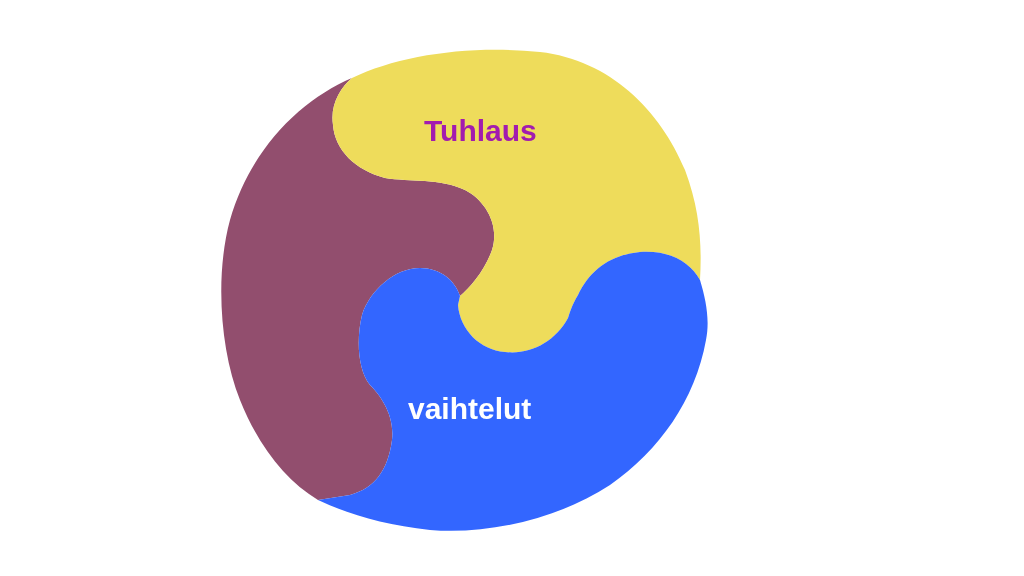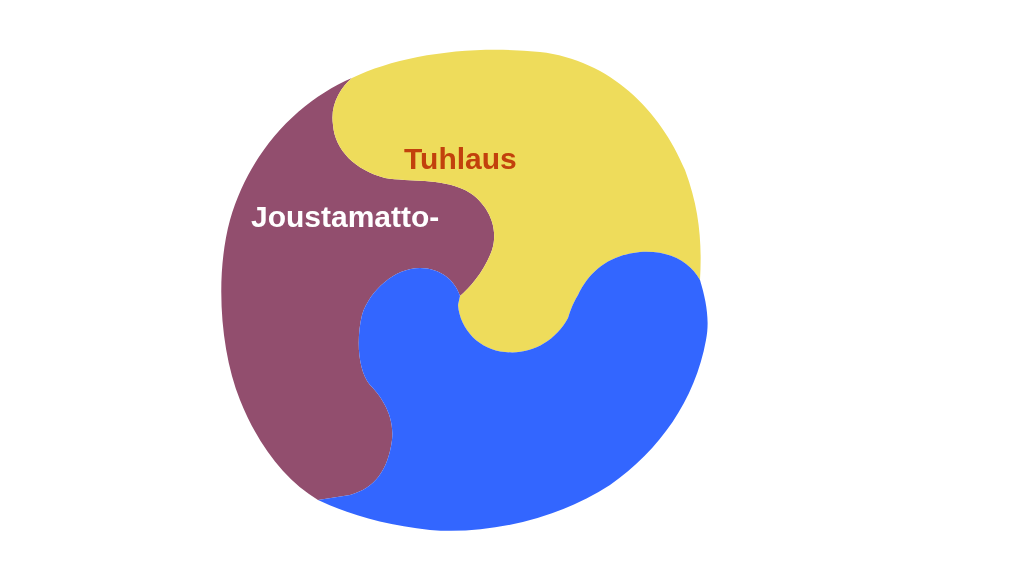--- a/index.html
+++ b/index.html
@@ -25,21 +25,21 @@
     }
     .label {
       position: absolute;
       font-family: "Liberation Sans", "DejaVu Sans", sans-serif;
       font-weight: bold;
       font-size: 30px;
       line-height: 42px;
       white-space: nowrap;
       letter-spacing: 0px;
     }
-    .label-yellow { color: #c2410c; left: 404px; top: 110px; margin-top: 28px; }
+    .label-yellow { color: #a21caf; left: 424px; top: 110px; }
     .label-purple { color: #ffffff; left: 251px; top: 196px; }
     .label-blue   { color: #ffffff; left: 408px; top: 388px; text-align: center; }
     .label .line { display: block; }
   </style>
 </head>
 <body>
 
 <div class="stage">
 
   <svg class="diagram" viewBox="0 0 1024 576" xmlns="http://www.w3.org/2000/svg">
@@ -93,19 +93,19 @@
              C570,312 572,305 578,295
              C590,270 610,255 640,252
              C670,250 690,262 700,280 Z"></path>
   </svg>
 
   <div class="label label-yellow">
     <span class="line">Tuhlaus</span>
   </div>
 
   <div class="label label-purple">
-    <span class="line">Joustamatto-</span>
   </div>
 
   <div class="label label-blue">
+    <span class="line">vaihtelut</span>
   </div>
 
 </div>
 
 </body></html>

